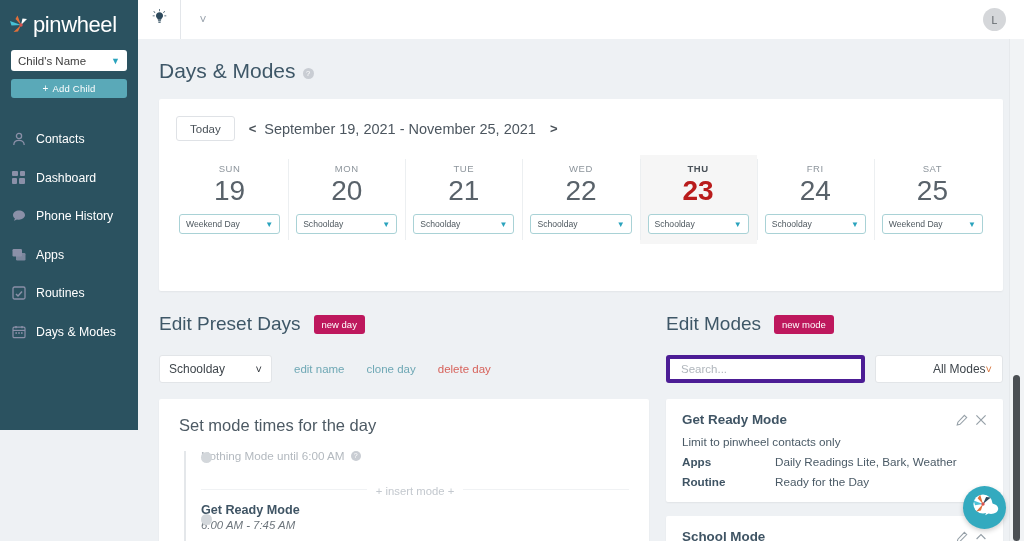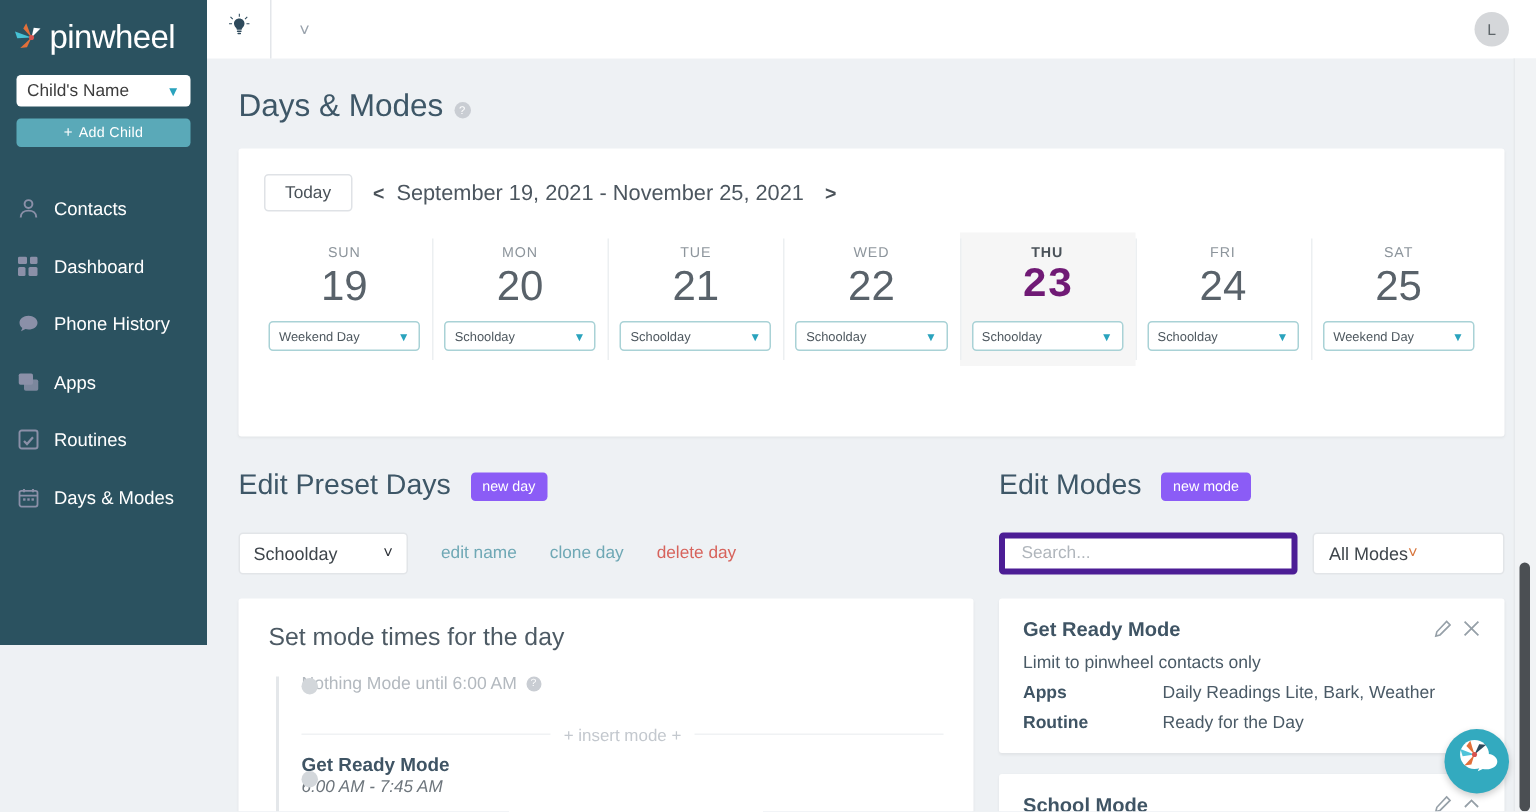--- a/index.html
+++ b/index.html
@@ -126,39 +126,39 @@
     position: relative;
   }
   .day-col + .day-col::before {
     content: ""; position: absolute; left: 0; top: 4px; bottom: 4px;
     width: 1px; background: #eceff1;
   }
   .day-col.today { background: #f6f6f6; }
   .dow { font-size: 9.5px; letter-spacing: .6px; color: #8d959c; }
   .day-col.today .dow { color: #4a5259; font-weight: 700; }
   .dnum { font-size: 28px; color: #59626a; font-weight: 300; margin-top: 2px; line-height: 30px; }
-  .day-col.today .dnum { color: #701a75; font-weight: 700; font-family: Liberation Mono, monospace; }
+  .day-col.today .dnum { color: #b91c1c; font-weight: 700; }
   .mini-select {
     margin: 8px 8px 0 8px;
     border: 1px solid #a9d2d6; border-radius: 3px;
     height: 20px; background: #fff;
     display: flex; align-items: center; justify-content: space-between;
     padding: 0 6px;
     font-size: 8.6px; color: #4e585f;
   }
   .mini-select .chev { color: #2aa3bd; font-size: 8px; }
 
   
   .cols { display: flex; padding: 0 21px; margin-top: 22px; }
   .col-left { width: 490px; flex: 0 0 490px; }
   .col-right { flex: 1 1 auto; margin-left: 17px; }
   .sec-head { display: flex; align-items: center; }
   .sec-title { font-size: 19px; color: #3e5767; }
   .pill {
-    background: #8b5cf6; color: #ffffff;
+    background: #be185d; color: #ffffff;
     font-size: 9.5px; border-radius: 3px;
     padding: 4px 8px; margin-left: 13px;
     line-height: 11px;
   }
 
   .ctrl-row { display: flex; align-items: center; margin-top: 20px; }
   .day-select {
     width: 113px; height: 28px;
     background: #ffffff; border: 1px solid #e2e5e8; border-radius: 3px;
     display: flex; align-items: center; justify-content: space-between;
@@ -170,21 +170,21 @@
 
   .search-box {
     flex: 1 1 auto; height: 28px; background: #fff;
     border: 4px solid #4c1d95; border-radius: 3px;
     display: flex; align-items: center; padding: 0 11px;
     font-size: 11.5px; color: #b0b6bc;
   }
   .modes-select {
     width: 128px; flex: 0 0 128px; height: 28px; margin-left: 10px;
     background: #fff; border: 1px solid #e2e5e8; border-radius: 3px;
-    display: flex; align-items: center; justify-content: flex-start;
+    display: flex; align-items: center; justify-content: flex-end;
     padding: 0 10px; font-size: 12px; color: #3f464c;
   }
   .modes-select .chev { color: #d7753c; font-size: 11px; }
 
   
   .panel {
     background: #ffffff; border-radius: 2px;
     box-shadow: 0 1px 2px rgba(0,0,0,.05);
     margin-top: 16px;
     padding: 17px 20px 0 20px;

